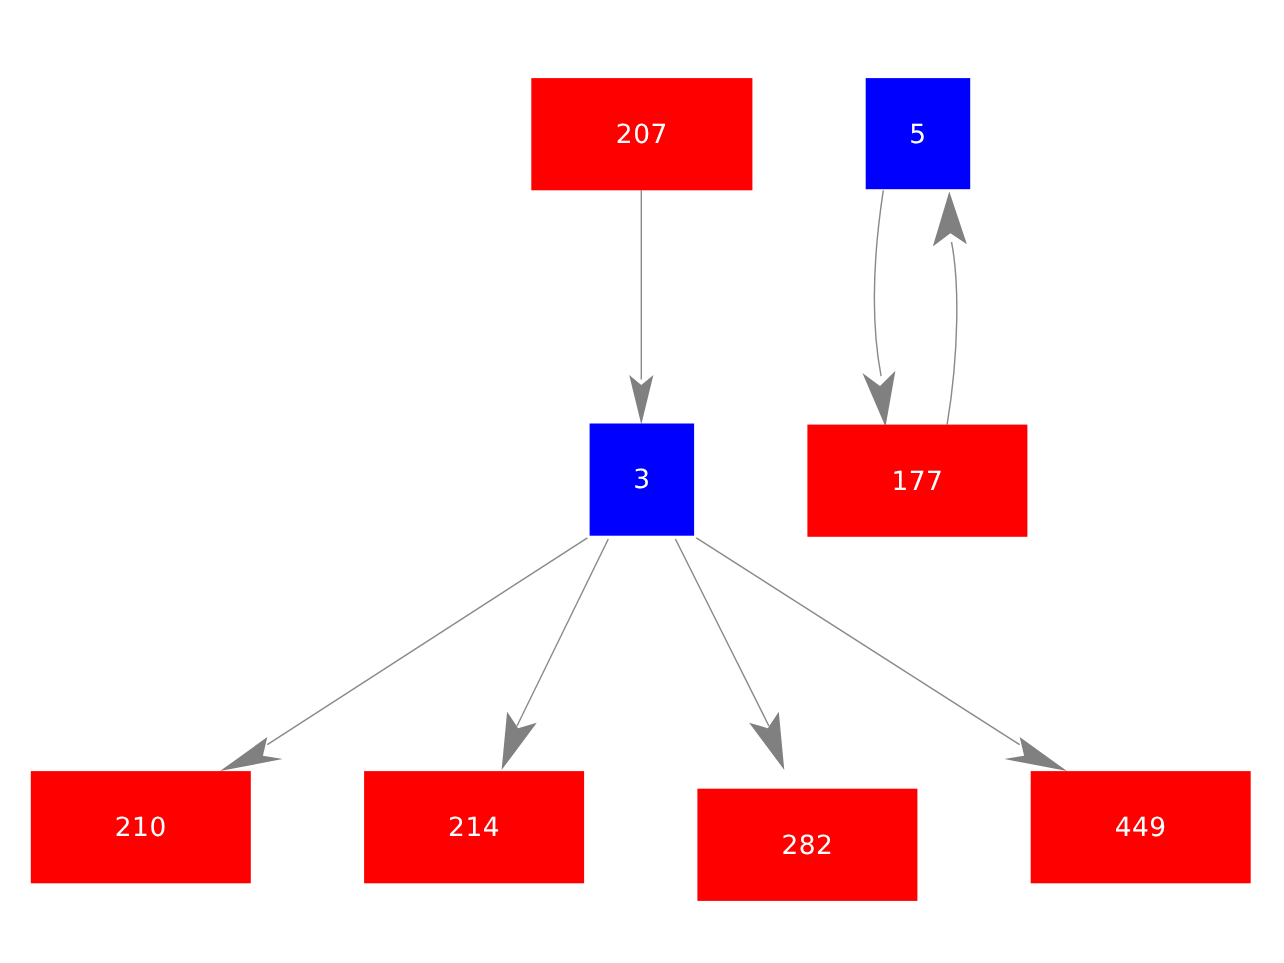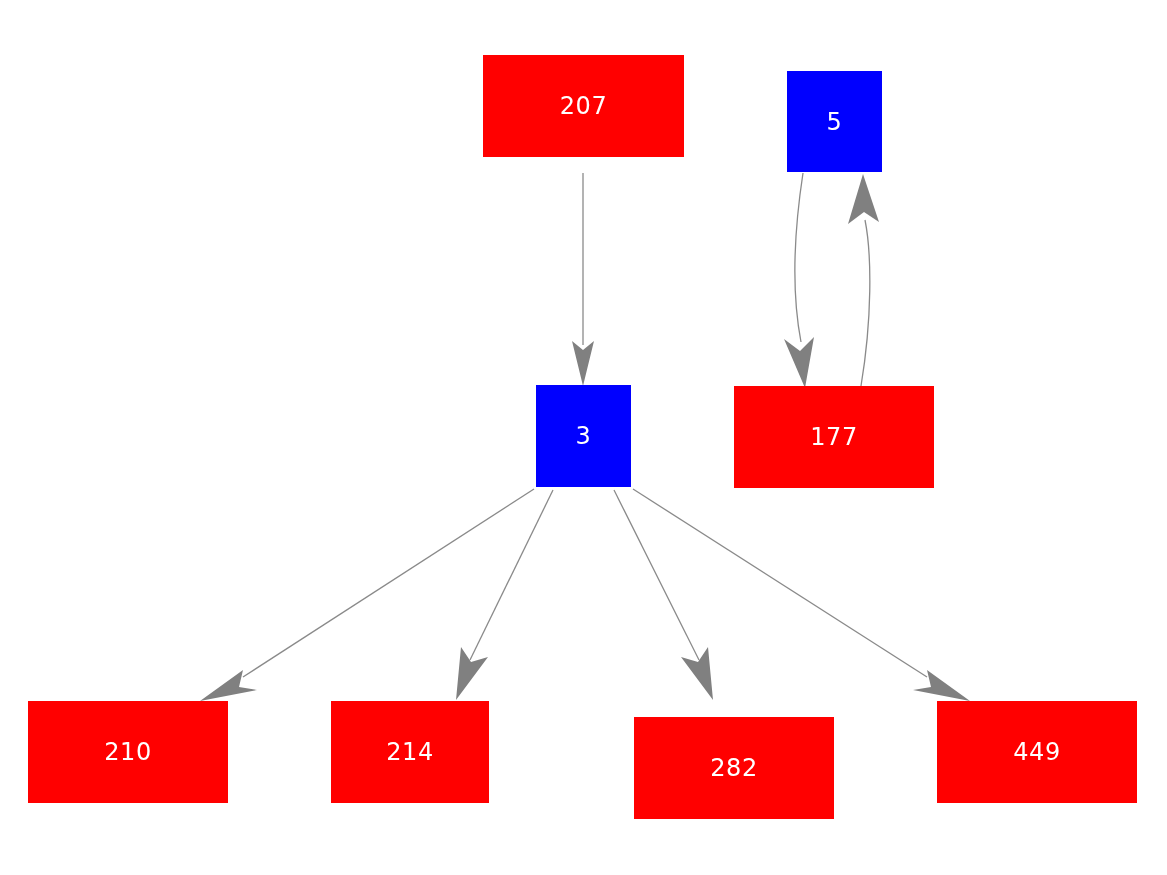--- a/index.html
+++ b/index.html
@@ -80,41 +80,41 @@
       <path d="M 614 490 L 699 660" fill="none" stroke="#8a8a8a" stroke-width="1.3"></path>
       <polygon points="713,700 681,657, 698,662 708,647" fill="#808080"></polygon>
     </g>
 
     <g>
       <path d="M 633 489 L 927 677" fill="none" stroke="#8a8a8a" stroke-width="1.3"></path>
       <polygon points="970,701 913,690, 931,687 927,670" fill="#808080"></polygon>
     </g>
   </svg>
 
-  <div class="node" style="left:483px; top:55px; width:201px; height:102px; background:#ff0000;">
+  <div class="node" style="left:483px; top:71px; width:201px; height:102px; background:#ff0000;">
     <span class="node-label">207</span>
   </div>
 
   <div class="node" style="left:787px; top:71px; width:95px; height:101px; background:#0000ff;">
     <span class="node-label">5</span>
   </div>
 
   <div class="node" style="left:536px; top:385px; width:95px; height:102px; background:#0000ff;">
     <span class="node-label">3</span>
   </div>
 
   <div class="node" style="left:734px; top:386px; width:200px; height:102px; background:#ff0000;">
     <span class="node-label">177</span>
   </div>
 
   <div class="node" style="left:28px; top:701px; width:200px; height:102px; background:#ff0000;">
     <span class="node-label">210</span>
   </div>
 
-  <div class="node" style="left:331px; top:701px; width:158px; height:102px; background:#ff0000;">
+  <div class="node" style="left:331px; top:701px; width:200px; height:102px; background:#ff0000;">
     <span class="node-label">214</span>
   </div>
 
   <div class="node" style="left:634px; top:717px; width:200px; height:102px; background:#ff0000;">
     <span class="node-label">282</span>
   </div>
 
   <div class="node" style="left:937px; top:701px; width:200px; height:102px; background:#ff0000;">
     <span class="node-label">449</span>
   </div>

